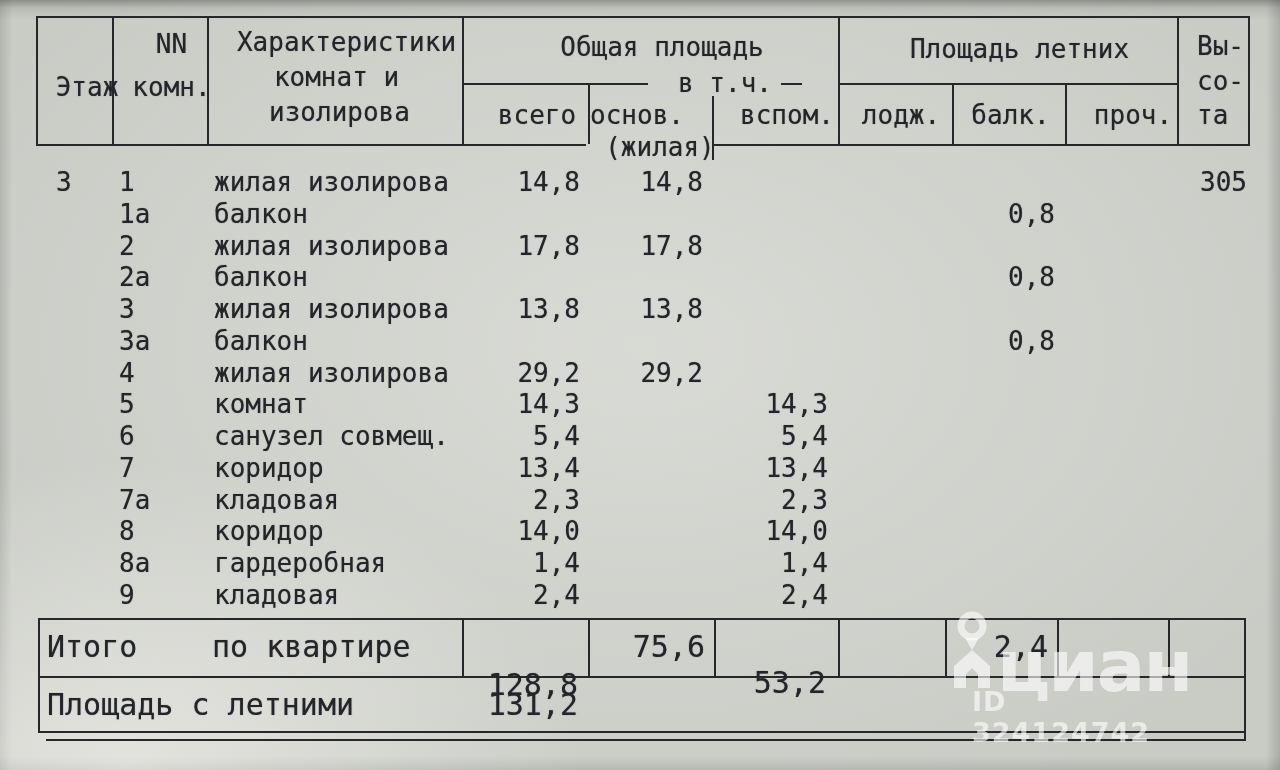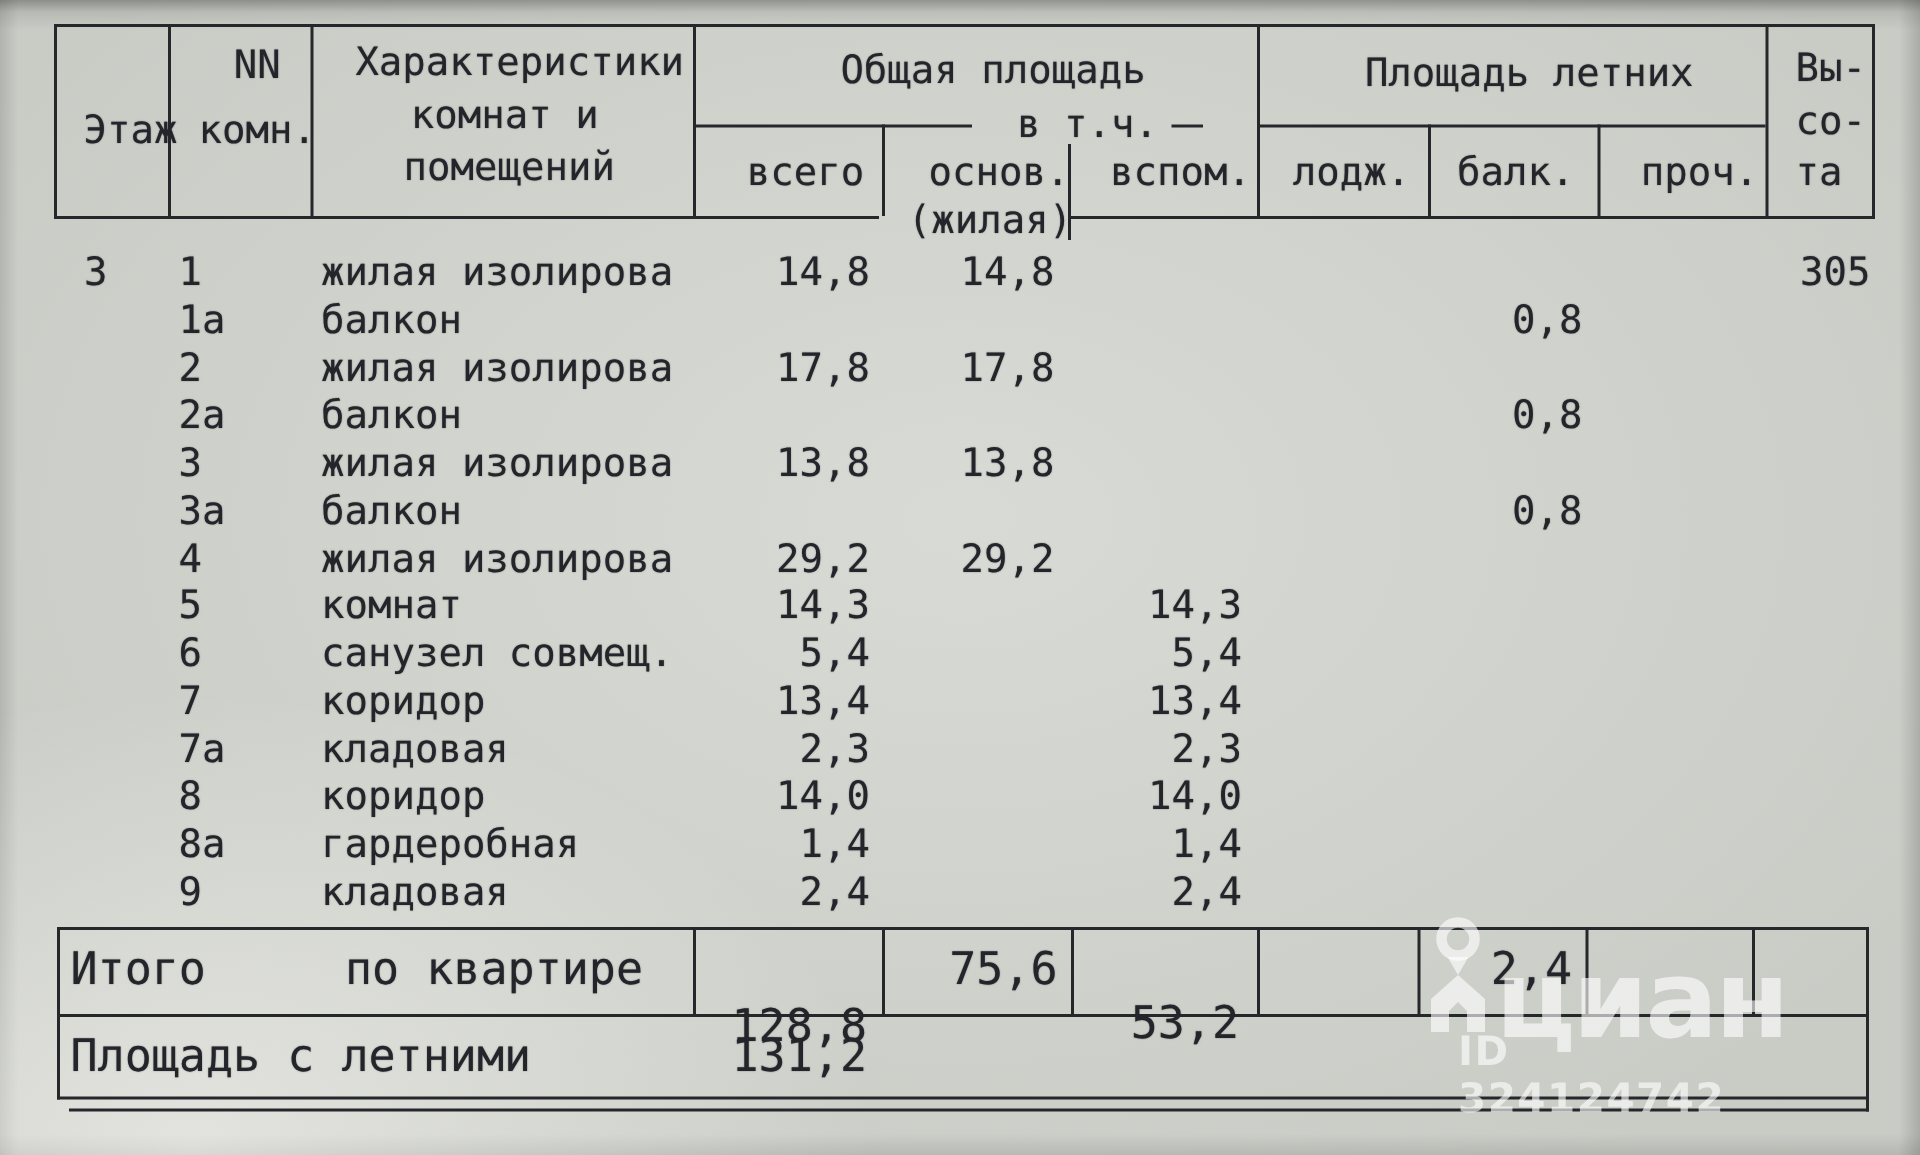--- a/index.html
+++ b/index.html
@@ -62,25 +62,25 @@
   <div class="ln w2" style="left:588px;top:83px;height:61px;"></div>
   <div class="ln w2" style="left:712px;top:96px;height:64px;"></div>
   <div class="ln w2" style="left:952px;top:83px;height:61px;"></div>
   <div class="ln w2" style="left:1065px;top:83px;height:61px;"></div>
 
   <div class="txt ctr" style="left:36px;top:74px;width:78px;">Этаж</div>
   <div class="txt ctr" style="left:112px;top:31px;width:95px;">NN</div>
   <div class="txt ctr" style="left:112px;top:74px;width:95px;">комн.</div>
   <div class="txt ctr" style="left:207px;top:29px;width:255px;">Характеристики</div>
   <div class="txt ctr" style="left:197px;top:64px;width:255px;">комнат и</div>
-  <div class="txt ctr" style="left:200px;top:99px;width:255px;">помещений</div>
+  <div class="txt ctr" style="left:200px;top:99px;width:255px;">изолирова</div>
   <div class="txt ctr" style="left:462px;top:34px;width:376px;">Общая площадь</div>
   <div class="txt ctr" style="left:640px;top:70px;width:146px;">в т.ч.</div>
   <div class="txt ctr" style="left:462px;top:102px;width:126px;">всего</div>
-  <div class="txt ctr" style="left:588px;top:102px;width:132px;">основ.</div>
+  <div class="txt ctr" style="left:559px;top:102px;width:132px;">основ.</div>
   <div class="txt ctr" style="left:585px;top:134px;width:126px;">(жилая)</div>
   <div class="txt ctr" style="left:712px;top:102px;width:126px;">вспом.</div>
   <div class="txt ctr" style="left:838px;top:36px;width:339px;">Площадь летних</div>
   <div class="txt ctr" style="left:838px;top:102px;width:102px;">лодж.</div>
   <div class="txt ctr" style="left:952px;top:102px;width:93px;">балк.</div>
   <div class="txt ctr" style="left:1065px;top:102px;width:112px;">проч.</div>
   <div class="txt" style="left:1197px;top:33px;">Вы-</div>
   <div class="txt" style="left:1197px;top:68px;">со-</div>
   <div class="txt" style="left:1197px;top:102px;">та</div>
 
@@ -178,21 +178,21 @@
   <div class="ln w2" style="left:1244px;top:618px;height:123px;"></div>
   <div class="ln w2" style="left:462px;top:618px;height:60px;"></div>
   <div class="ln w2" style="left:588px;top:618px;height:60px;"></div>
   <div class="ln w2" style="left:714px;top:618px;height:60px;"></div>
   <div class="ln w2" style="left:838px;top:618px;height:60px;"></div>
   <div class="ln w2" style="left:945px;top:618px;height:60px;"></div>
   <div class="ln w2" style="left:1057px;top:618px;height:60px;"></div>
   <div class="ln w2" style="left:1168px;top:618px;height:60px;"></div>
 
   <div class="totcell" style="left:47px;top:634px;">Итого</div>
-  <div class="totcell" style="left:212px;top:634px;margin-left:18px;">по квартире</div>
+  <div class="totcell" style="left:212px;top:634px;">по квартире</div>
   <div class="totcell" style="right:702px;top:634px;margin-top:38px;">128,8</div>
   <div class="totcell" style="right:575px;top:634px;">75,6</div>
   <div class="totcell" style="right:454px;top:670px;margin-left:44px;">53,2</div>
   <div class="totcell" style="right:232px;top:634px;">2,4</div>
 
   <div class="totcell" style="left:47px;top:692px;">Площадь с летними</div>
   <div class="totcell" style="right:702px;top:692px;">131,2</div>
 
   <div id="watermark">
     <svg id="wm-pin" width="48" height="82" viewBox="0 0 48 82">

